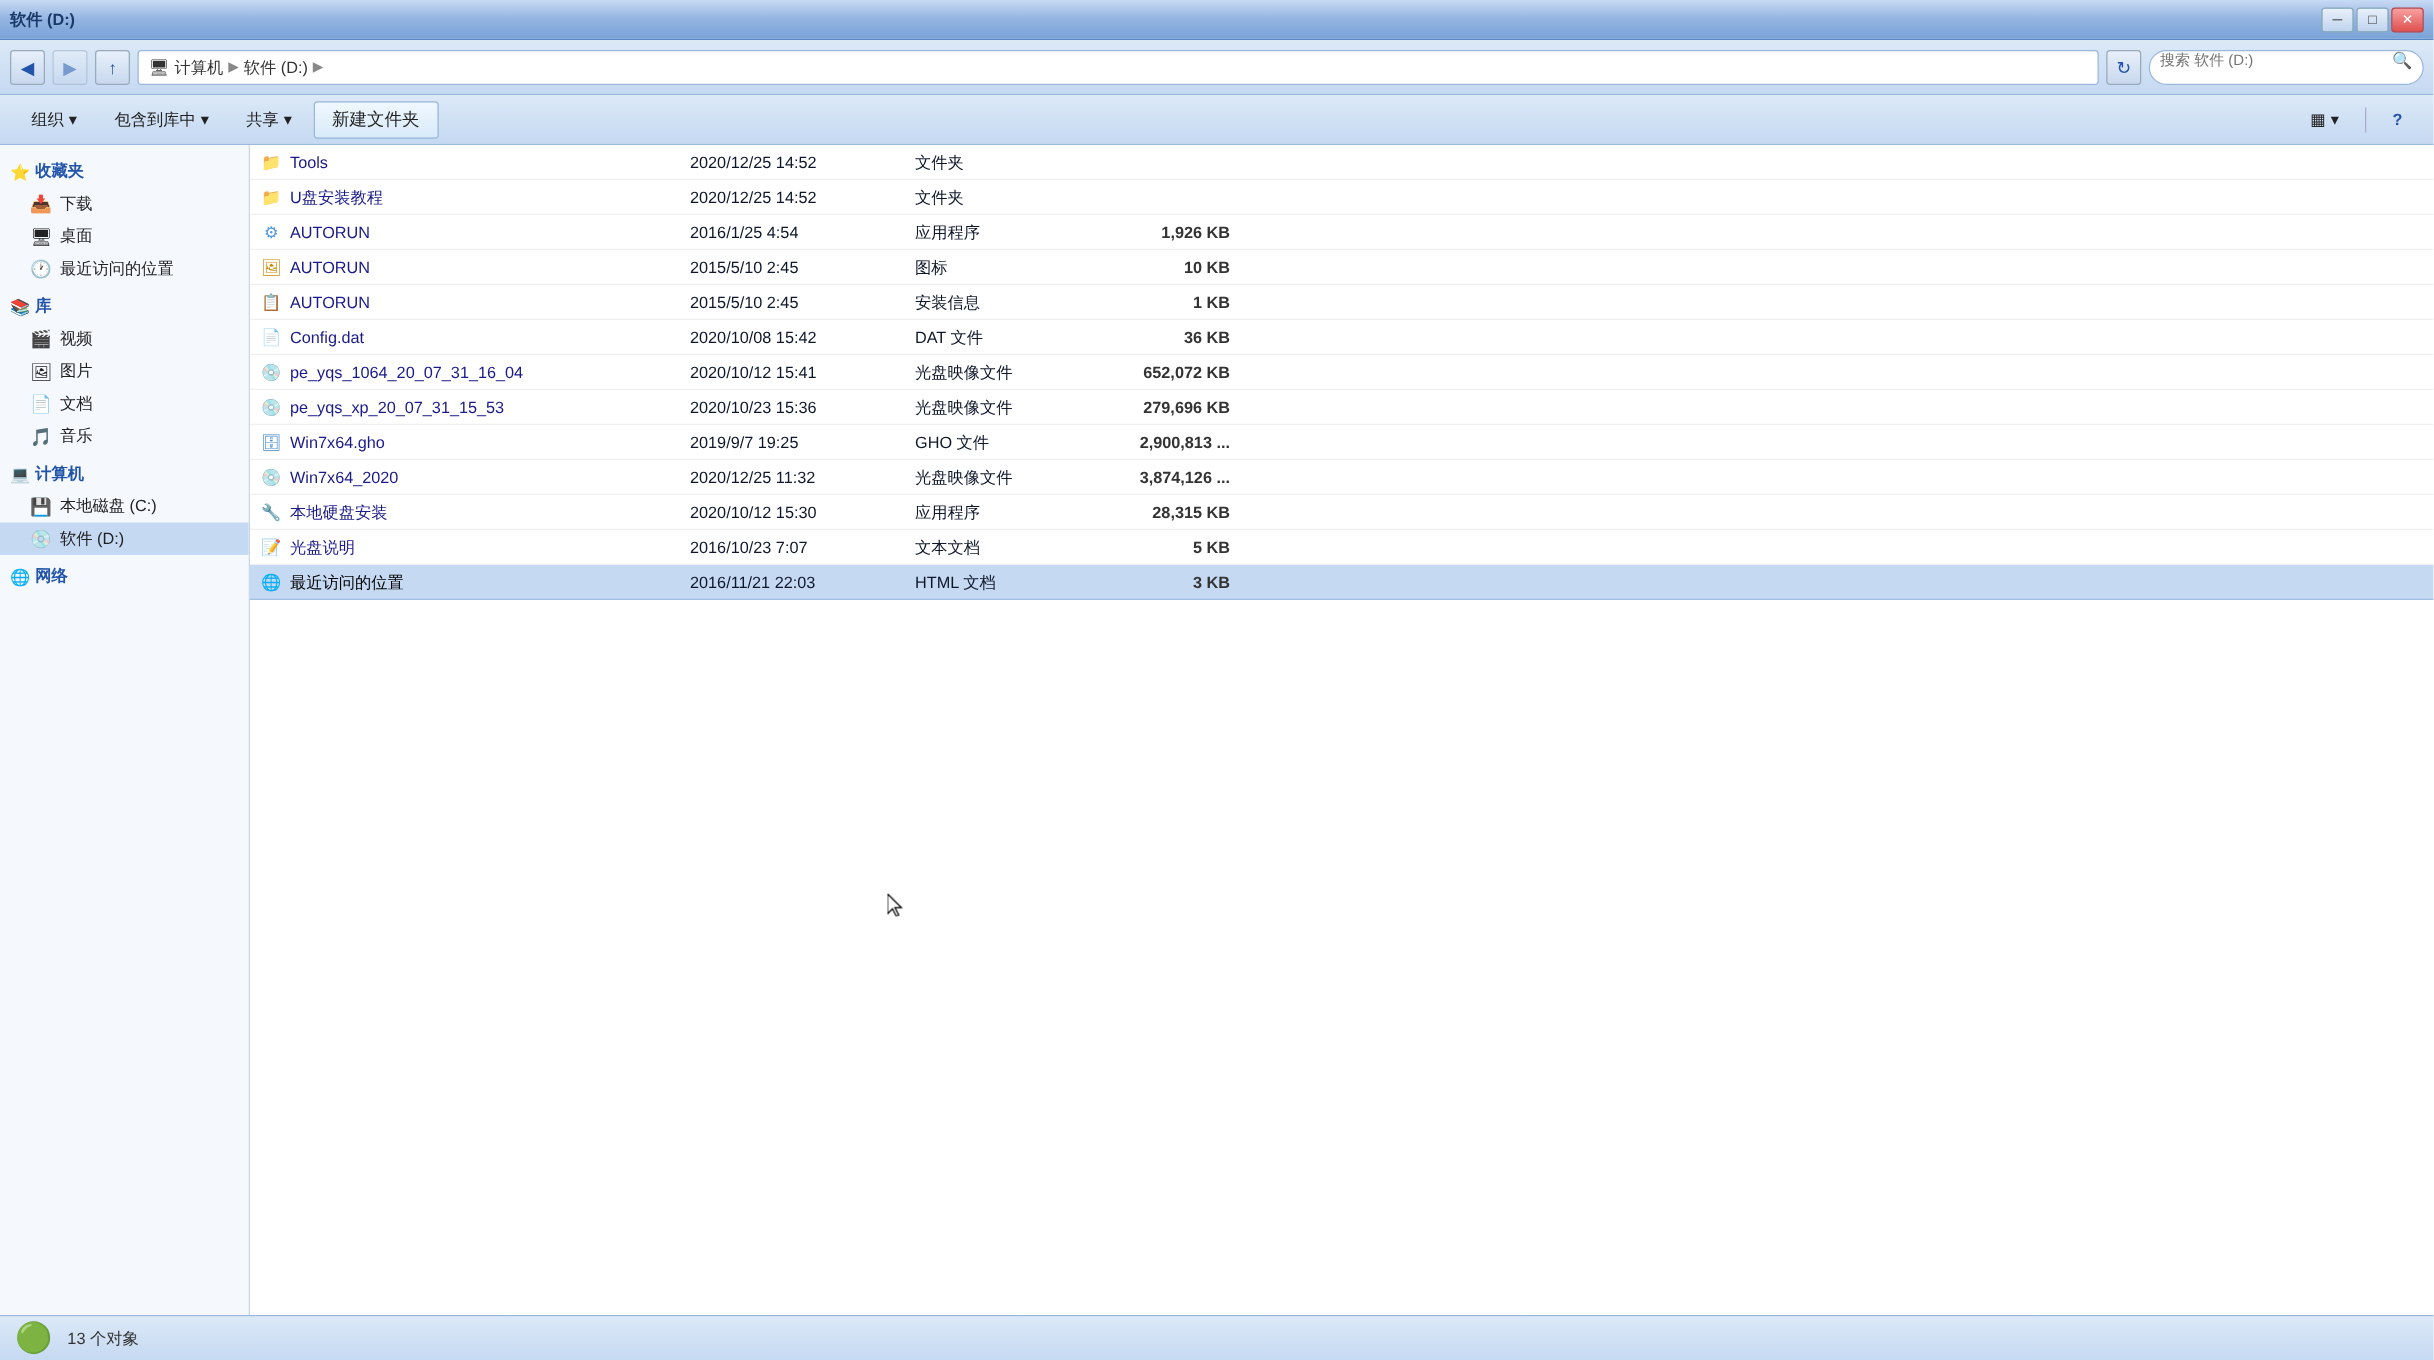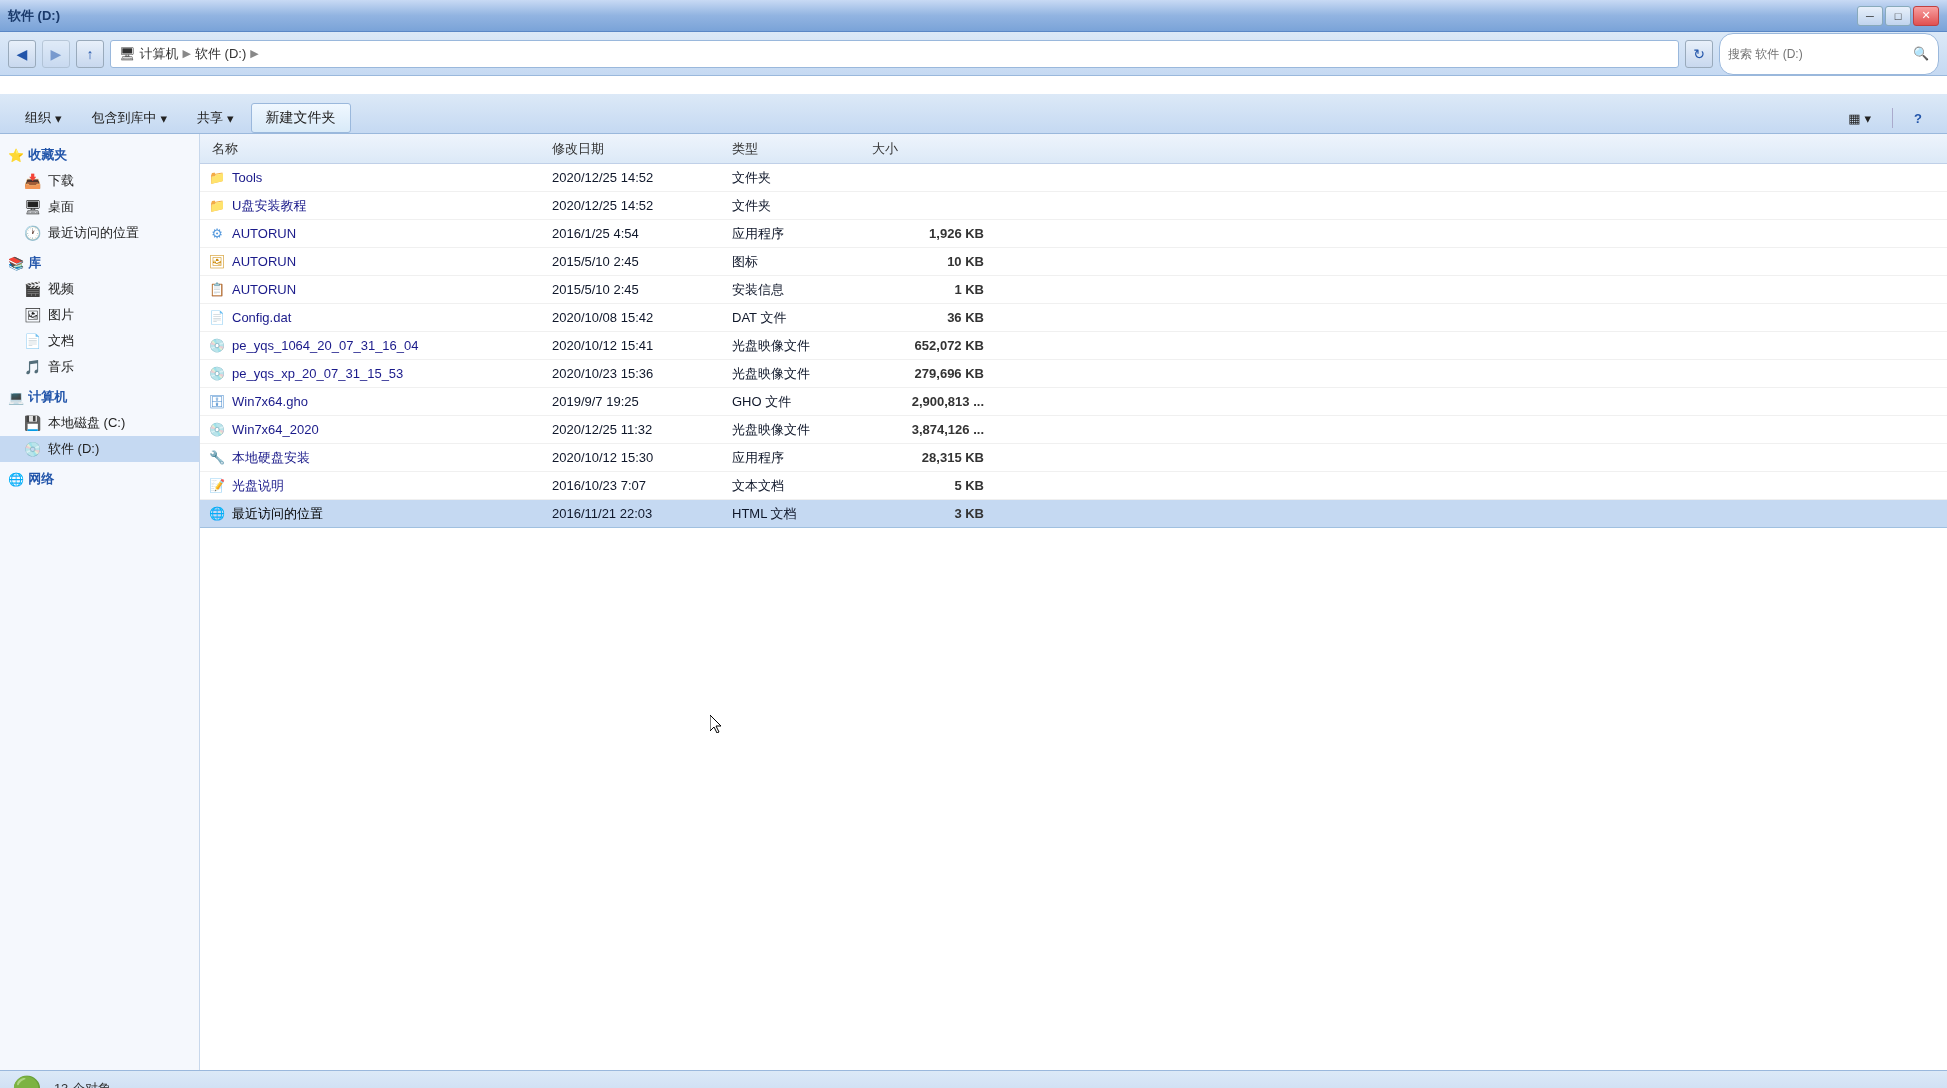--- a/index.html
+++ b/index.html
@@ -100,48 +100,47 @@
       background: linear-gradient(to bottom, #e8f0fa, #c8d8ee);
       cursor: pointer;
       display: flex;
       align-items: center;
       justify-content: center;
       font-size: 14px;
       color: #2255aa;
     }
     .search-bar {
       width: 220px;
-      height: 42px;
+      height: 28px;
       border: 1px solid #9ab8dc;
       border-radius: 14px;
       display: flex;
-      align-items: center;
+      align-items: flex-start;
       background: white;
       padding: 0 8px;
       gap: 22px;
     }
     .search-bar input {
       border: none;
       outline: none;
       flex: 1;
       font-size: 12px;
       color: #888;
       background: transparent;
     }
 
     
     .toolbar {
       background: linear-gradient(to bottom, #dce9f7 0%, #c5d9f2 100%);
       height: 40px;
       display: flex;
-      align-items: flex-end;
+      align-items: center;
       padding: 0 12px;
       gap: 4px;
       border-bottom: 1px solid #9ab8dc;
-      margin-top: 18px;
     }
     .toolbar-btn {
       height: 30px;
       padding: 0 12px;
       border: 1px solid transparent;
       border-radius: 3px;
       background: transparent;
       cursor: pointer;
       display: flex;
       align-items: center;
@@ -449,26 +448,20 @@
     <div class="sidebar-section">
       <div class="sidebar-header">
         <span>🌐</span>
         <span>网络</span>
       </div>
     </div>
   </div>
 
   <div class="file-area">
 
-    <div class="file-list-header">
-      <div class="col-header">名称</div>
-      <div class="col-header">修改日期</div>
-      <div class="col-header">类型</div>
-      <div class="col-header">大小</div>
-    </div>
 
     <div id="file-rows-container">
         <div class="file-row">
     <div class="file-name-cell ">
       <span class="fi fi-folder">📁</span>
       <span>Tools</span>
     </div>
     <div class="file-cell">2020/12/25 14:52</div>
     <div class="file-cell">文件夹</div>
     <div class="file-size-cell"></div>

